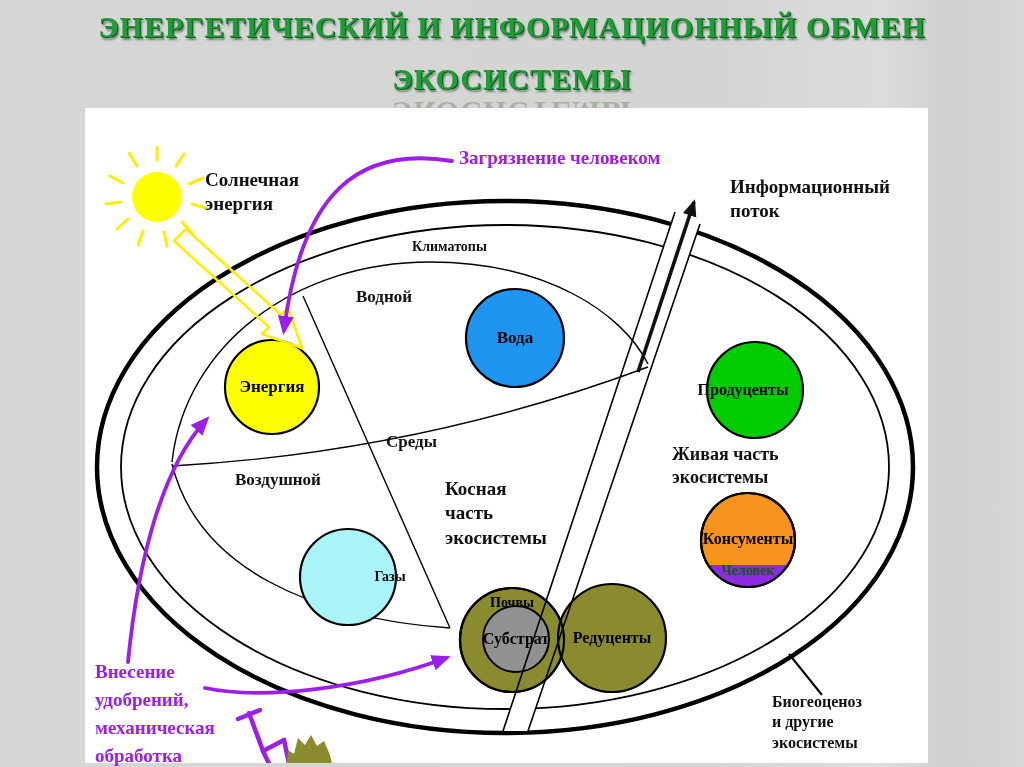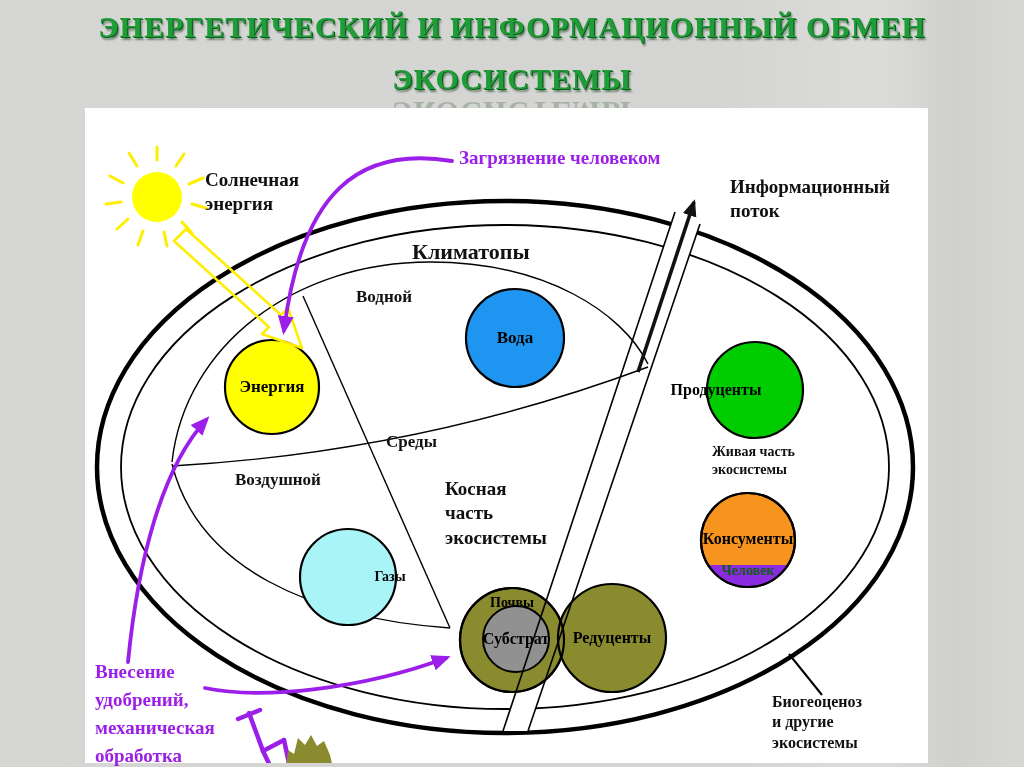--- a/index.html
+++ b/index.html
@@ -103,40 +103,40 @@
   </g>
 
   <path d="M286,768 L288,750 L294,754 L298,738 L305,745 L311,735 L317,746 L324,741 L330,755 L333,768 Z" fill="#8a8a2e"></path>
 </svg>
 </div>
 
 <div class="lbl" style="left:205px;top:168px;font-size:19px;">Солнечная
 энергия</div>
 <div class="lbl" style="left:730px;top:175px;font-size:19px;">Информационный
 поток</div>
-<div class="lbl" style="left:412px;top:238px;font-size:22px;">Климатопы</div>
+<div class="lbl" style="left:412px;top:238px;font-size:14px;">Климатопы</div>
 <div class="lbl" style="left:356px;top:286px;font-size:17px;">Водной</div>
 <div class="lbl" style="left:386px;top:431px;font-size:17px;">Среды</div>
 <div class="lbl" style="left:235px;top:469px;font-size:17px;">Воздушной</div>
 <div class="lbl" style="left:445px;top:477px;font-size:19px;">Косная
 часть
 экосистемы</div>
-<div class="lbl" style="left:712px;top:443px;font-size:14px;">Живая часть
+<div class="lbl" style="left:672px;top:443px;font-size:18px;">Живая часть
 экосистемы</div>
 <div class="lbl" style="left:772px;top:692px;font-size:16px;">Биогеоценоз
 и другие
 экосистемы</div>
 
 <div class="lbl purple" style="left:459px;top:146px;font-size:19px;">Загрязнение человеком</div>
 <div class="lbl purple" style="left:95px;top:658px;font-size:19px;line-height:1.48;">Внесение
 удобрений,
 механическая
 обработка</div>
 
 <div class="node-label" style="left:272px;top:387px;font-size:17px;">Энергия</div>
 <div class="node-label" style="left:515px;top:338px;font-size:17px;">Вода</div>
 <div class="node-label" style="left:368px;top:577px;font-size:14px;margin-left:22px;">Газы</div>
-<div class="node-label" style="left:716px;top:390px;font-size:16px;">Продуценты</div>
+<div class="node-label" style="left:743px;top:390px;font-size:16px;">Продуценты</div>
 <div class="node-label" style="left:748px;top:539px;font-size:16px;">Консументы</div>
 <div class="node-label" style="left:748px;top:571px;font-size:14px;color:#145c14;">Человек</div>
 <div class="node-label" style="left:512px;top:603px;font-size:14px;">Почвы</div>
 <div class="node-label" style="left:516px;top:639px;font-size:16px;">Субстрат</div>
 <div class="node-label" style="left:612px;top:638px;font-size:16px;text-align:right;">Редуценты</div>
 
 </body></html>

